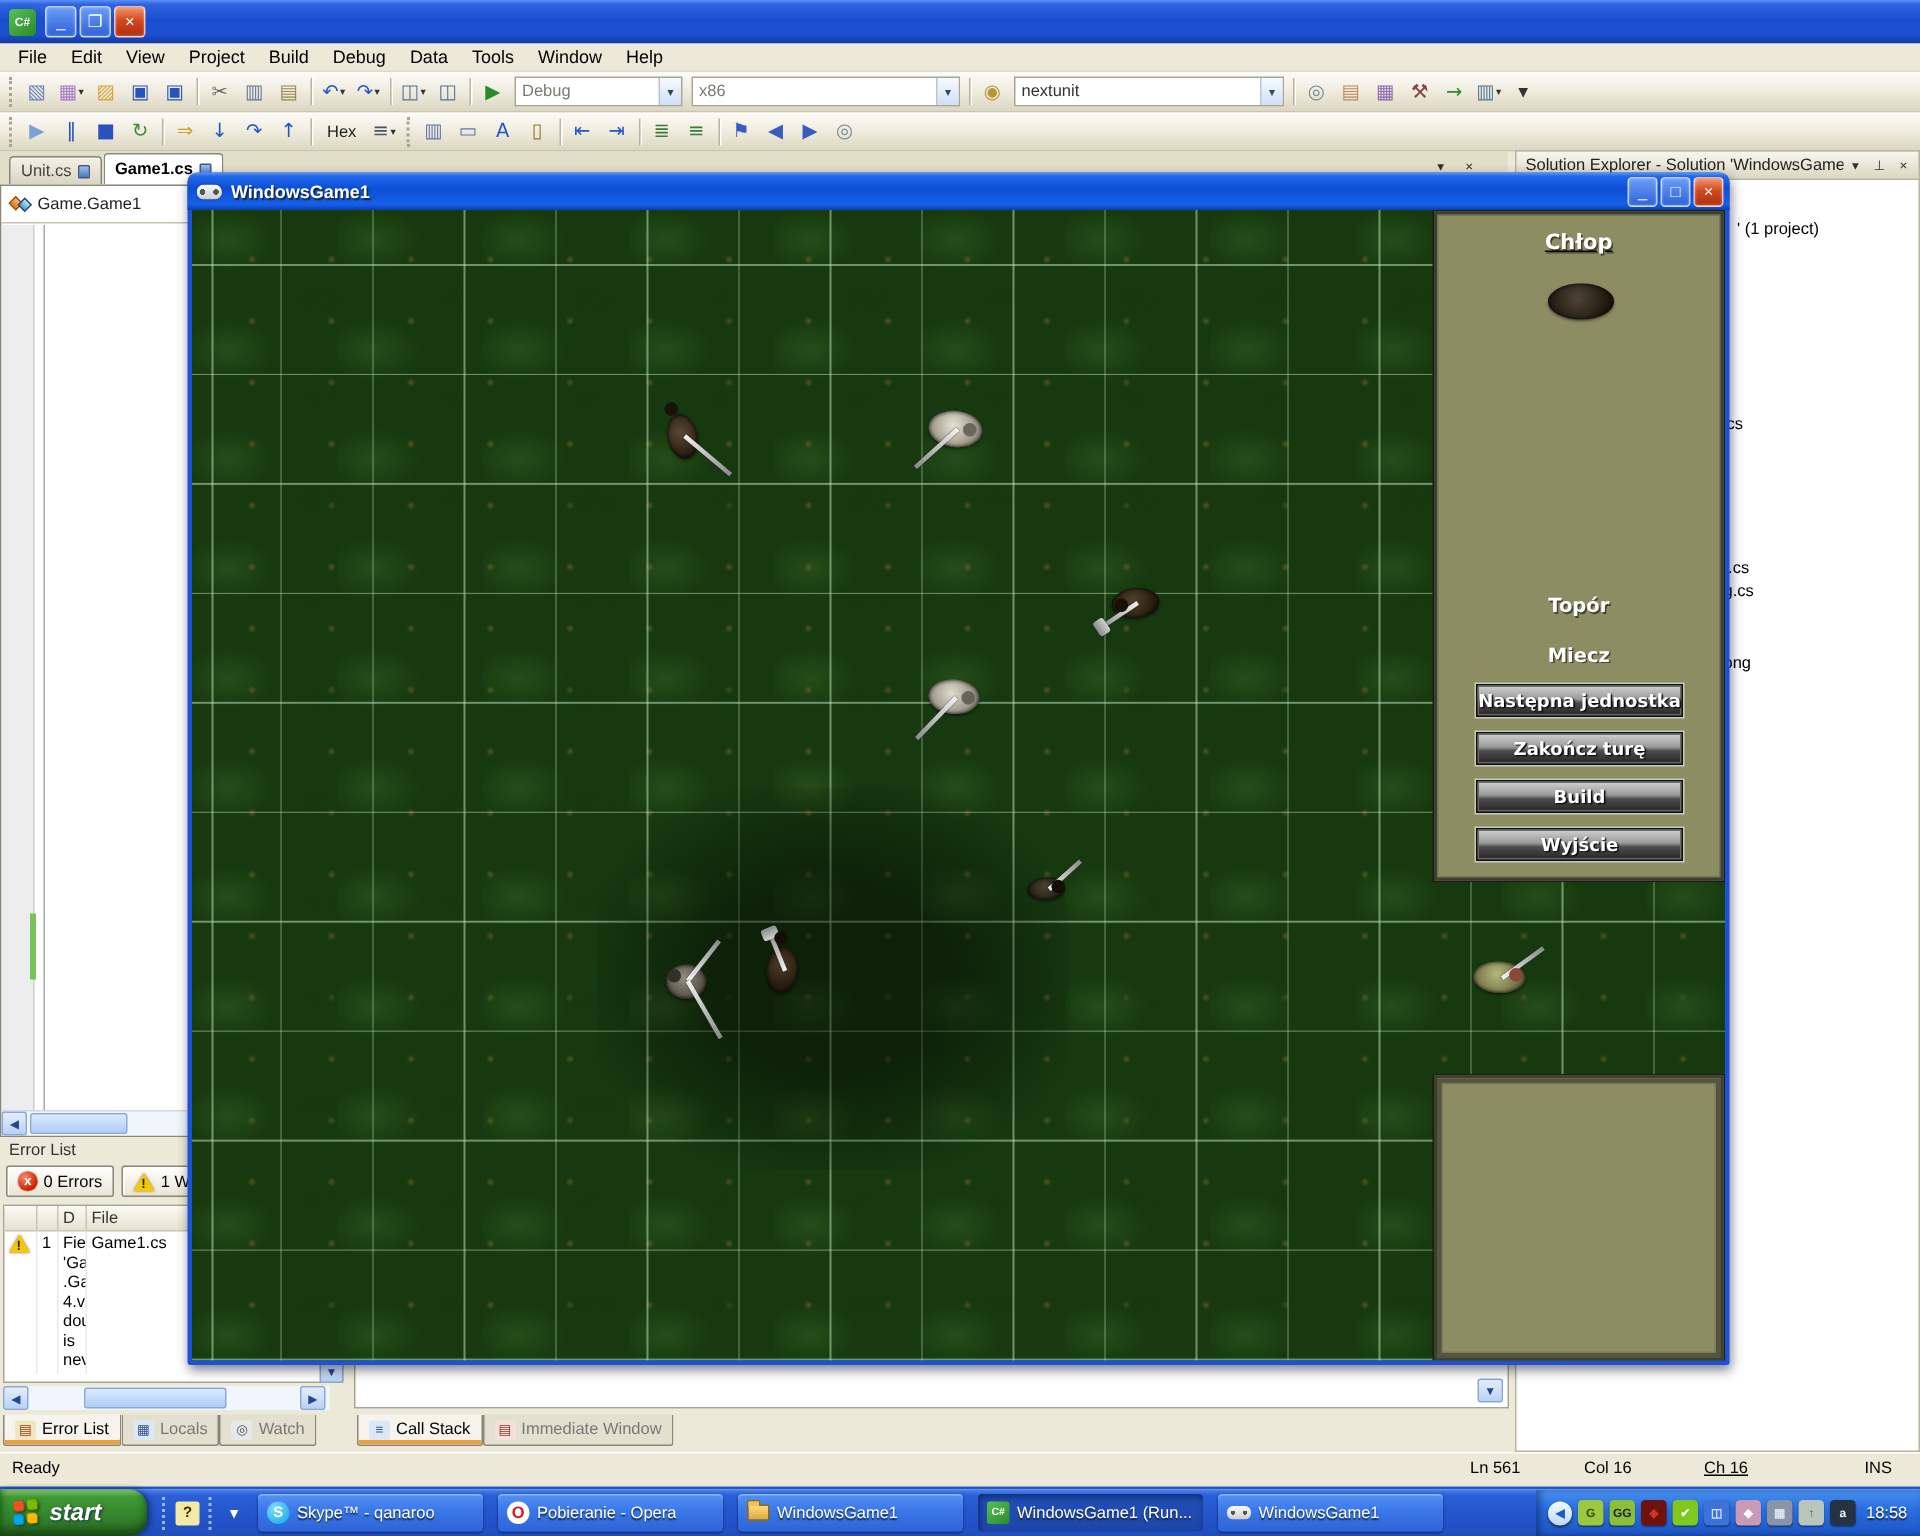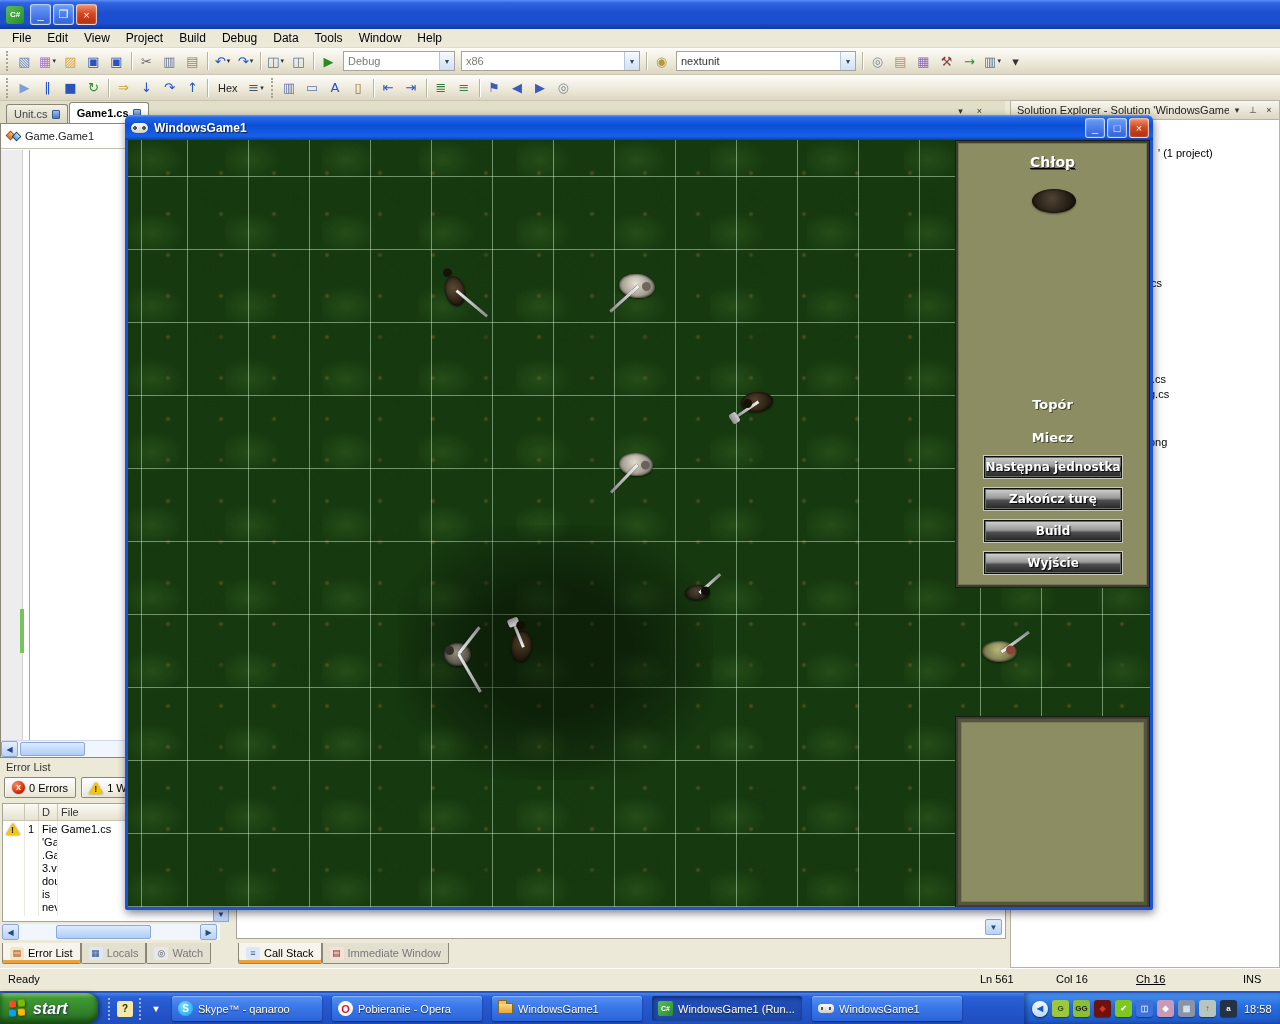--- a/index.html
+++ b/index.html
@@ -457,21 +457,21 @@
       <div class="el-hc w-ic"></div>
       <div class="el-hc w-num"></div>
       <div class="el-hc w-desc">D</div>
       <div class="el-hc w-file">File</div>
     </div>
     <div class="el-row">
       <div class="el-c w-ic">
           <div class="warn-ico"></div>
         </div>
       <div class="el-c w-num">1</div>
-      <div class="el-c w-desc">Fie 'Ga .Ga 3.v dou is nev</div>
+      <div class="el-c w-desc">Fie 'Ga .Ga 4.v dou is nev</div>
       <div class="el-c w-file">Game1.cs</div>
     </div>
   </div>
   <div class="el-vchev sb-btn">▼</div>
   <div class="el-hscroll">
     <div class="sb-btn">◀</div>
     <div class="sb-thumb"></div>
     <div class="sb-btn sb-right">▶</div>
   </div>
   <div class="btabs" id="leftTabs">

